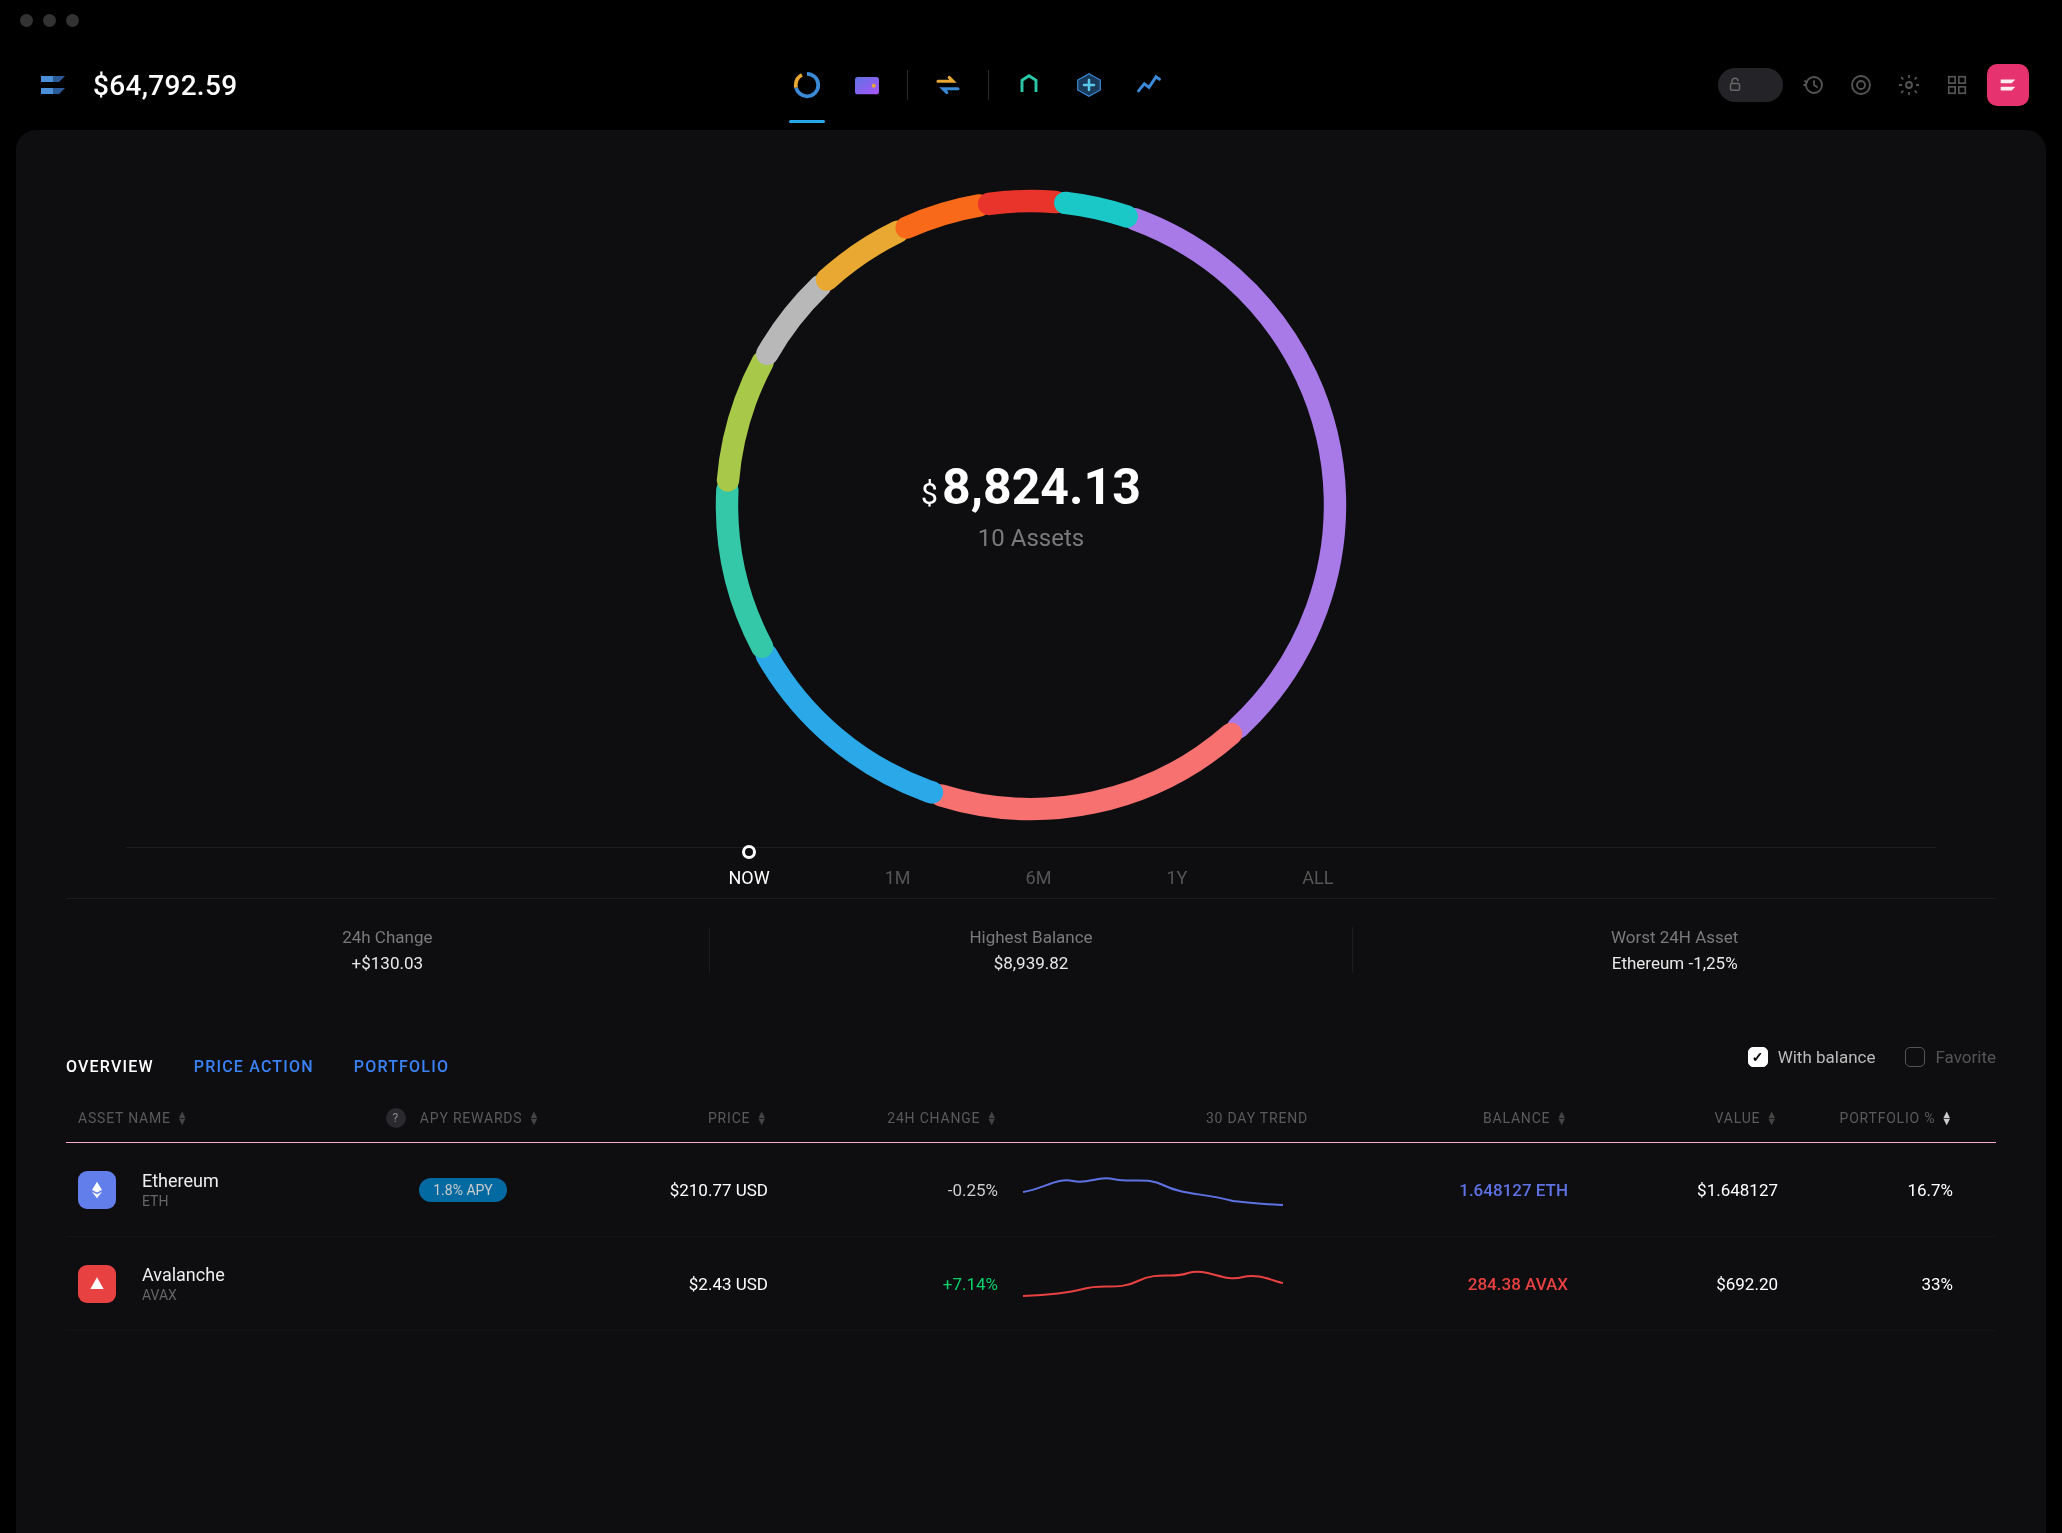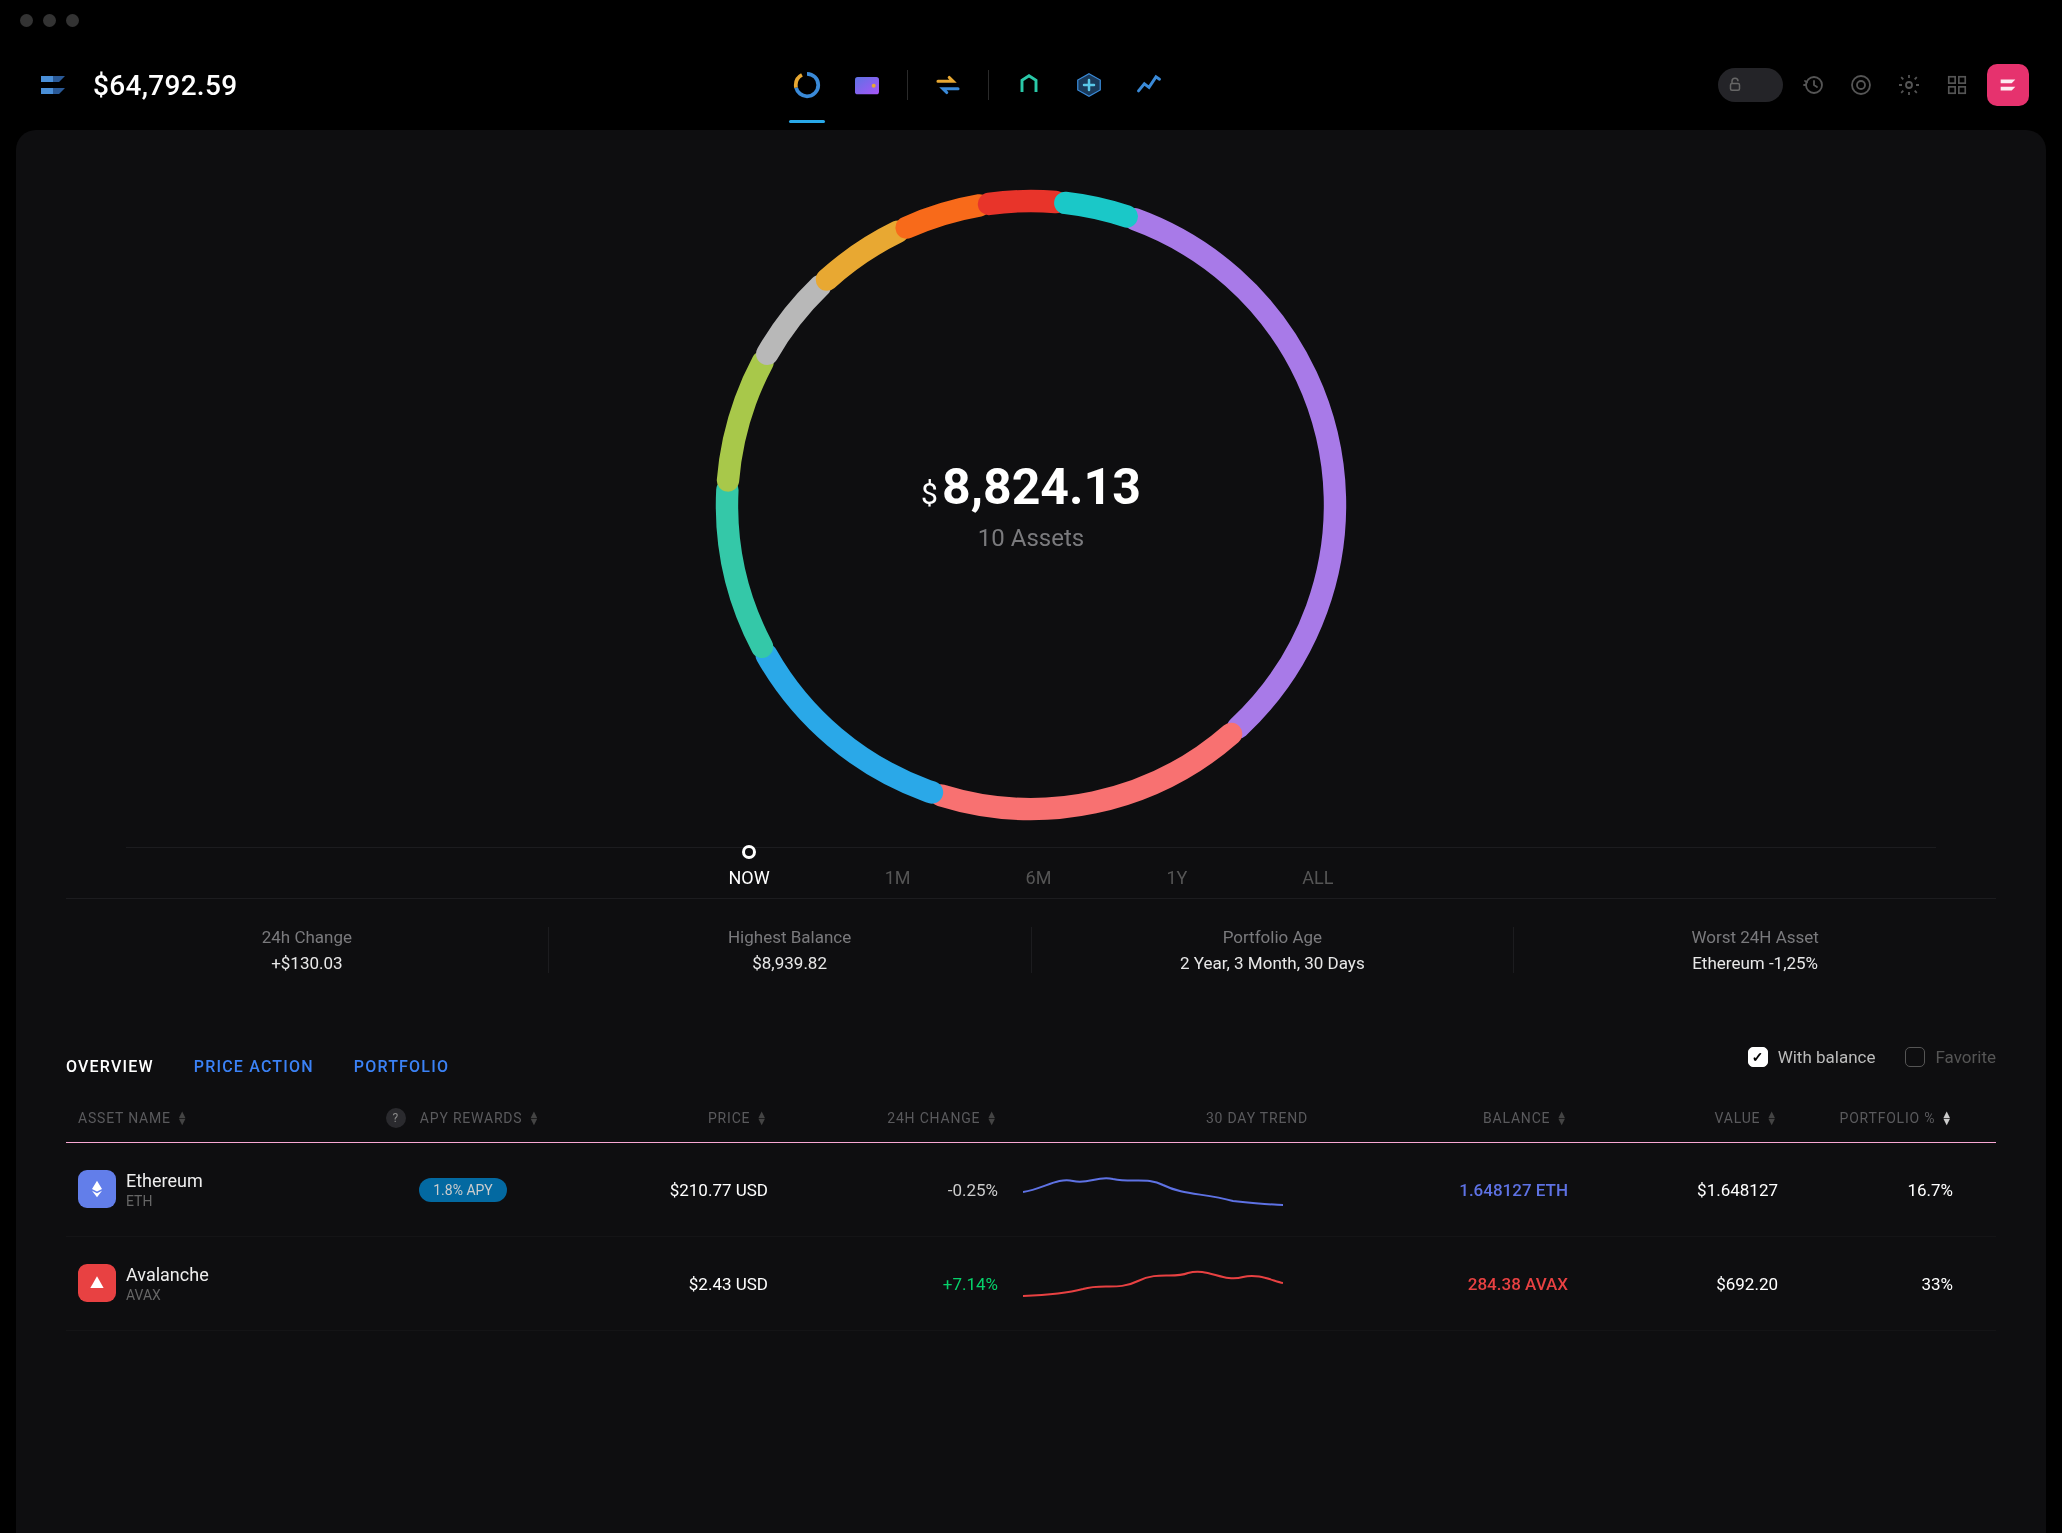--- a/index.html
+++ b/index.html
@@ -48,21 +48,21 @@
 .tabs { display:flex; gap:40px;margin-top:20px; }
 .tab { color:#3b82f6; font-size:16px; letter-spacing:1.2px; cursor:pointer; font-weight:500; }
 .tab.active { color:#fff; }
 .filters { margin-left:auto; display:flex; gap:30px; align-items:center; }
 .chkgrp { display:flex; align-items:center; gap:10px; color:#bbb; font-size:17px; cursor:pointer; }
 .chk { width:20px; height:20px; border:1.5px solid #555; border-radius:5px; display:flex; align-items:center; justify-content:center; }
 .chk.on { background:#fff; border-color:#fff; color:#000; font-weight:bold; font-size:14px; }
 
 .tbl-head { display:flex; padding:14px 12px; color:#5a5a5d; font-size:14px; letter-spacing:0.8px; border-bottom:1px solid #f9a8d4; }
 .tbl-row { display:flex; padding:24px 12px; align-items:center; border-bottom:1px solid #141416; }
-.c-asset { width:290px; display:flex; align-items:flex-start; gap:10px; }
+.c-asset { width:290px; display:flex; align-items:flex-end; gap:26px; }
 .c-apy { width:190px; text-align:center; }
 .c-price { width:210px; text-align:right; }
 .c-chg { width:230px; text-align:right; }
 .c-trend { width:310px; display:flex; justify-content:center; }
 .c-bal { width:260px; text-align:right; }
 .c-val { width:210px; text-align:right; }
 .c-pct { width:175px; text-align:right; }
 .hcell { display:flex; align-items:center; gap:6px; text-transform:uppercase; }
 .hcell.r { justify-content:flex-end; }
 .hcell.c { justify-content:center; }
@@ -239,24 +239,20 @@
     <div class="stats-row" id="stats">
         <div class="stat">
           <div class="stat-label">24h Change</div>
           <div class="stat-value">+$130.03</div>
         </div>
         <div class="stat">
           <div class="stat-label">Highest Balance</div>
           <div class="stat-value">$8,939.82</div>
         </div>
         <div class="stat">
-          <div class="stat-label">Portfolio Age</div>
-          <div class="stat-value">2 Year, 3 Month, 30 Days</div>
-        </div>
-        <div class="stat">
           <div class="stat-label">Worst 24H Asset</div>
           <div class="stat-value">Ethereum -1,25%</div>
         </div>
       </div>
 
     <div class="tabs-row">
       <div class="tabs" id="tabs">
           <div class="tab active">OVERVIEW</div>
           <div class="tab">PRICE ACTION</div>
           <div class="tab">PORTFOLIO</div>

